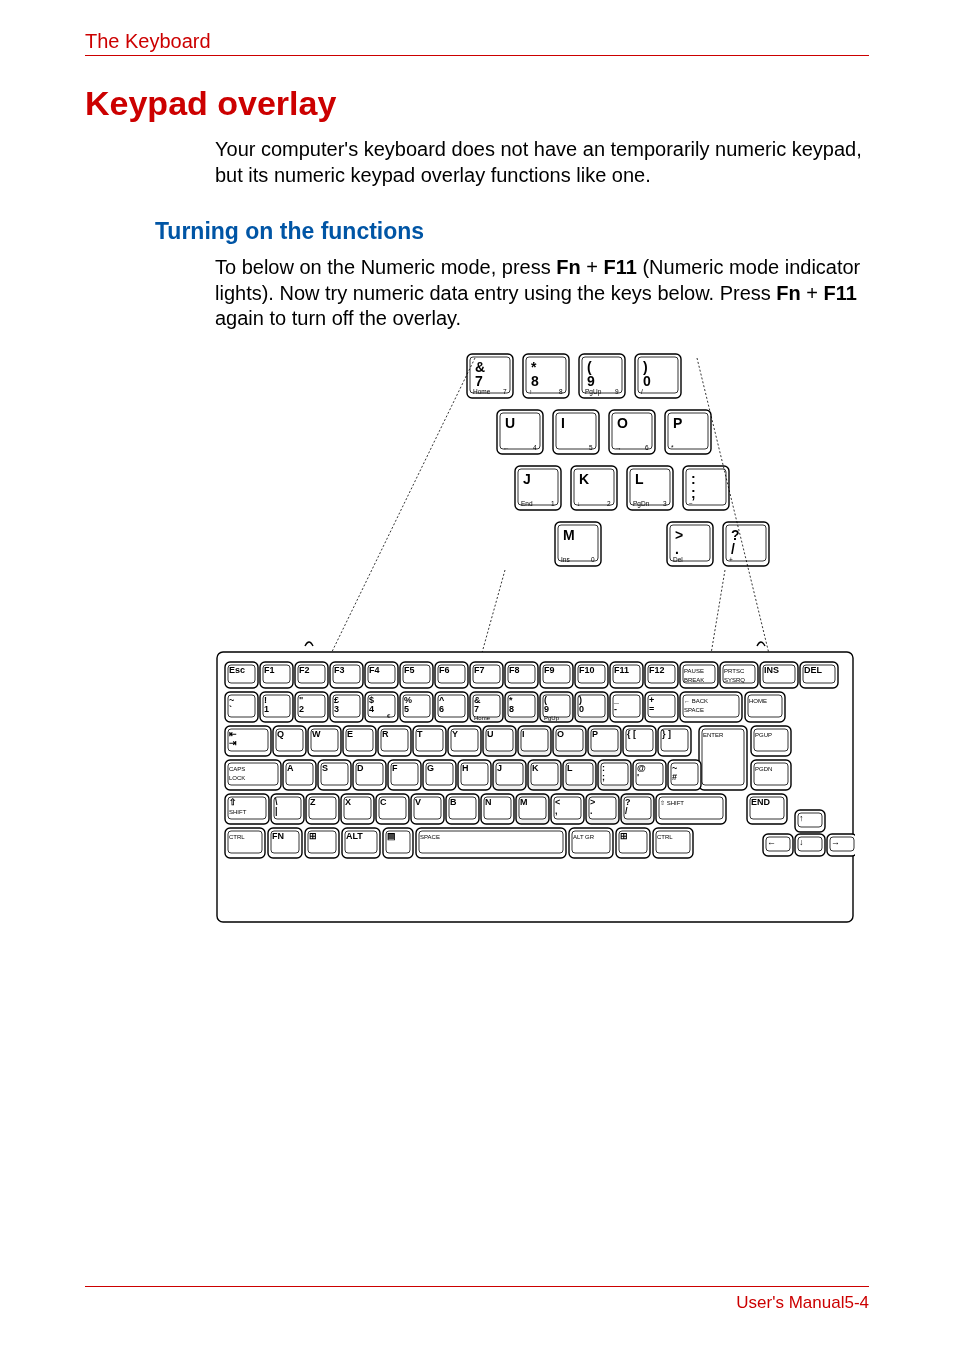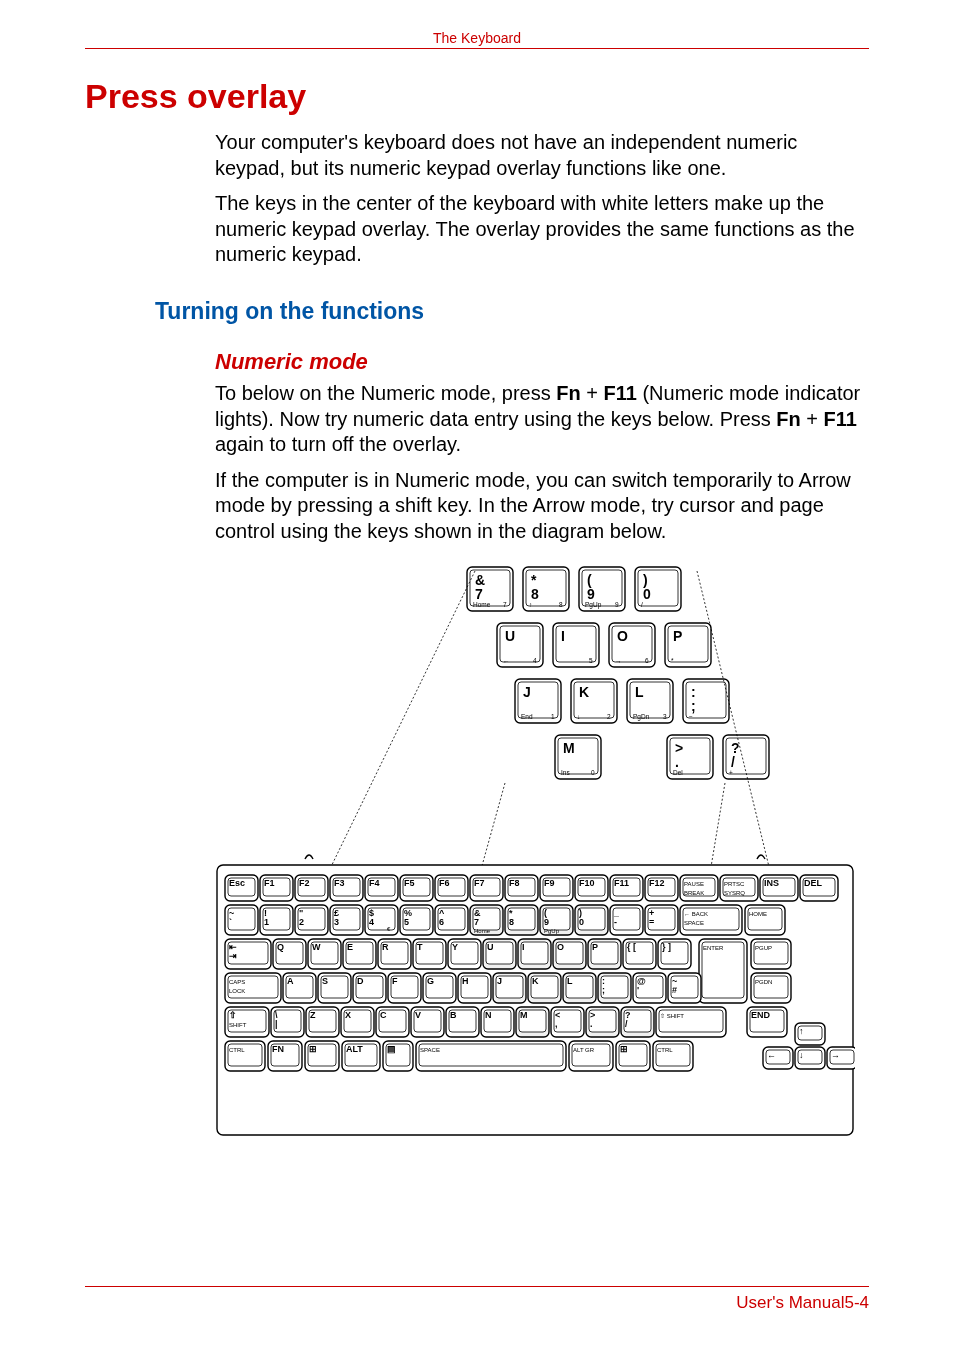--- a/index.html
+++ b/index.html
@@ -11,23 +11,23 @@
     color: #000;
   }
   .page {
     width: 954px;
     height: 1351px;
     position: relative;
     box-sizing: border-box;
     padding: 30px 85px 40px 85px;
   }
   .header-label {
-    text-align: center;
+    text-align: left;
     color: #c00;
-    font-size: 14px;
+    font-size: 20px;
     margin-bottom: 2px;
   }
   .hr {
     border: none;
     border-top: 1.5px solid #c00;
     margin: 0 0 28px 0;
   }
   h1.section {
     color: #c00;
     font-size: 34px;
@@ -78,39 +78,34 @@
     font-size: 17px;
   }
 </style>
 </head>
 <body>
 
 <div class="page">
   <div class="header-label">The Keyboard</div>
   <hr class="hr">
 
-  <h1 class="section">Press overlay</h1>
+  <h1 class="section">Keypad overlay</h1>
 
   <div class="body-block">
-    <p>Your computer's keyboard does not have an independent numeric keypad, but its numeric keypad overlay functions like one.</p>
-    <p>The keys in the center of the keyboard with white letters make up the numeric keypad overlay. The overlay provides the same functions as the numeric keypad.</p>
+    <p>Your computer's keyboard does not have an temporarily numeric keypad, but its numeric keypad overlay functions like one.</p>
   </div>
 
   <h2 class="sub">Turning on the functions</h2>
 
-  <h3 class="subsub">Numeric mode</h3>
   <div class="body-block">
     <p>
       <span>To below on the Numeric mode, press </span><span class="bold">Fn</span><span> + </span><span class="bold">F11</span><span> (Numeric mode indicator lights). Now try numeric data entry using the keys below. Press </span><span class="bold">Fn</span><span> + </span><span class="bold">F11</span><span> again to turn off the overlay.</span>
     </p>
   </div>
 
-  <div class="body-block">
-    <p>If the computer is in Numeric mode, you can switch temporarily to Arrow mode by pressing a shift key. In the Arrow mode, try cursor and page control using the keys shown in the diagram below.</p>
-  </div>
 
   <div class="diagram-wrap">
     <svg viewBox="0 0 640 590" width="640" height="590">
       <defs>
         <style>
           .kcap { fill:#fff; stroke:#000; stroke-width:1.4; }
           .kcapd { fill:#f0f0f0; stroke:#000; stroke-width:1.4; }
           .kt   { font: bold 9px Arial; fill:#000; }
           .kts  { font: 6px Arial; fill:#000; }
           .ktm  { font: 7px Arial; fill:#000; }

